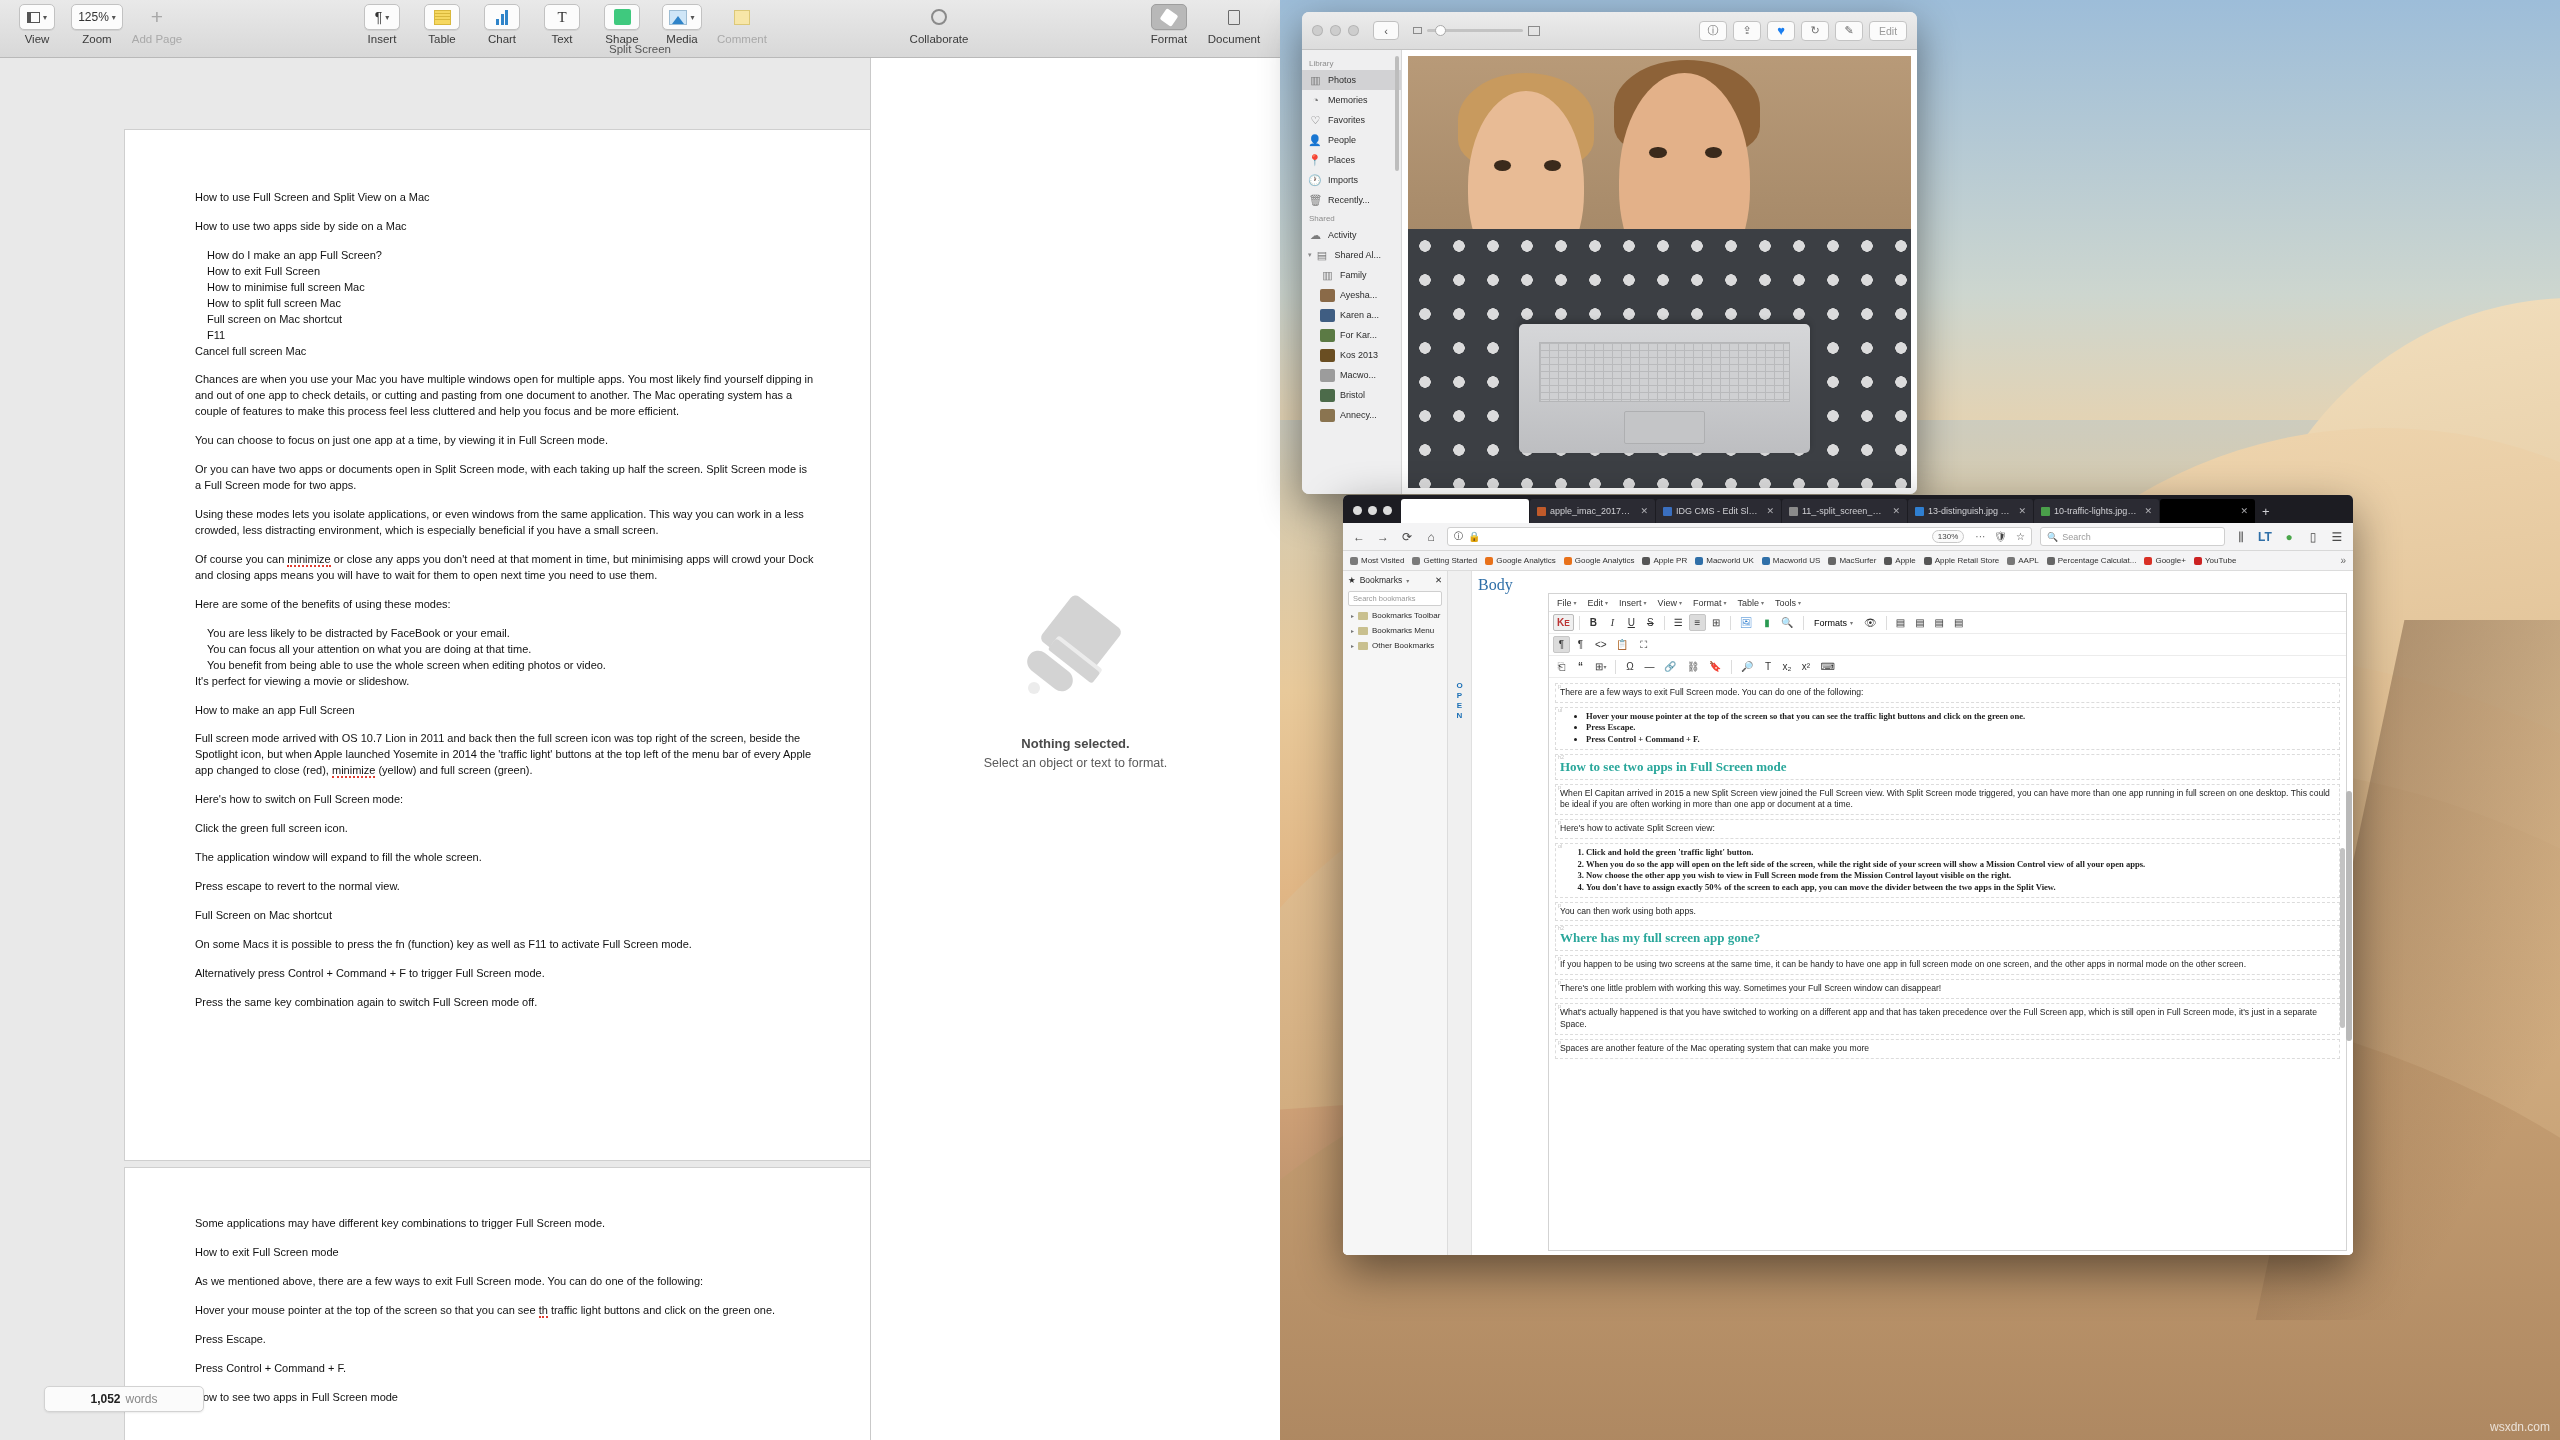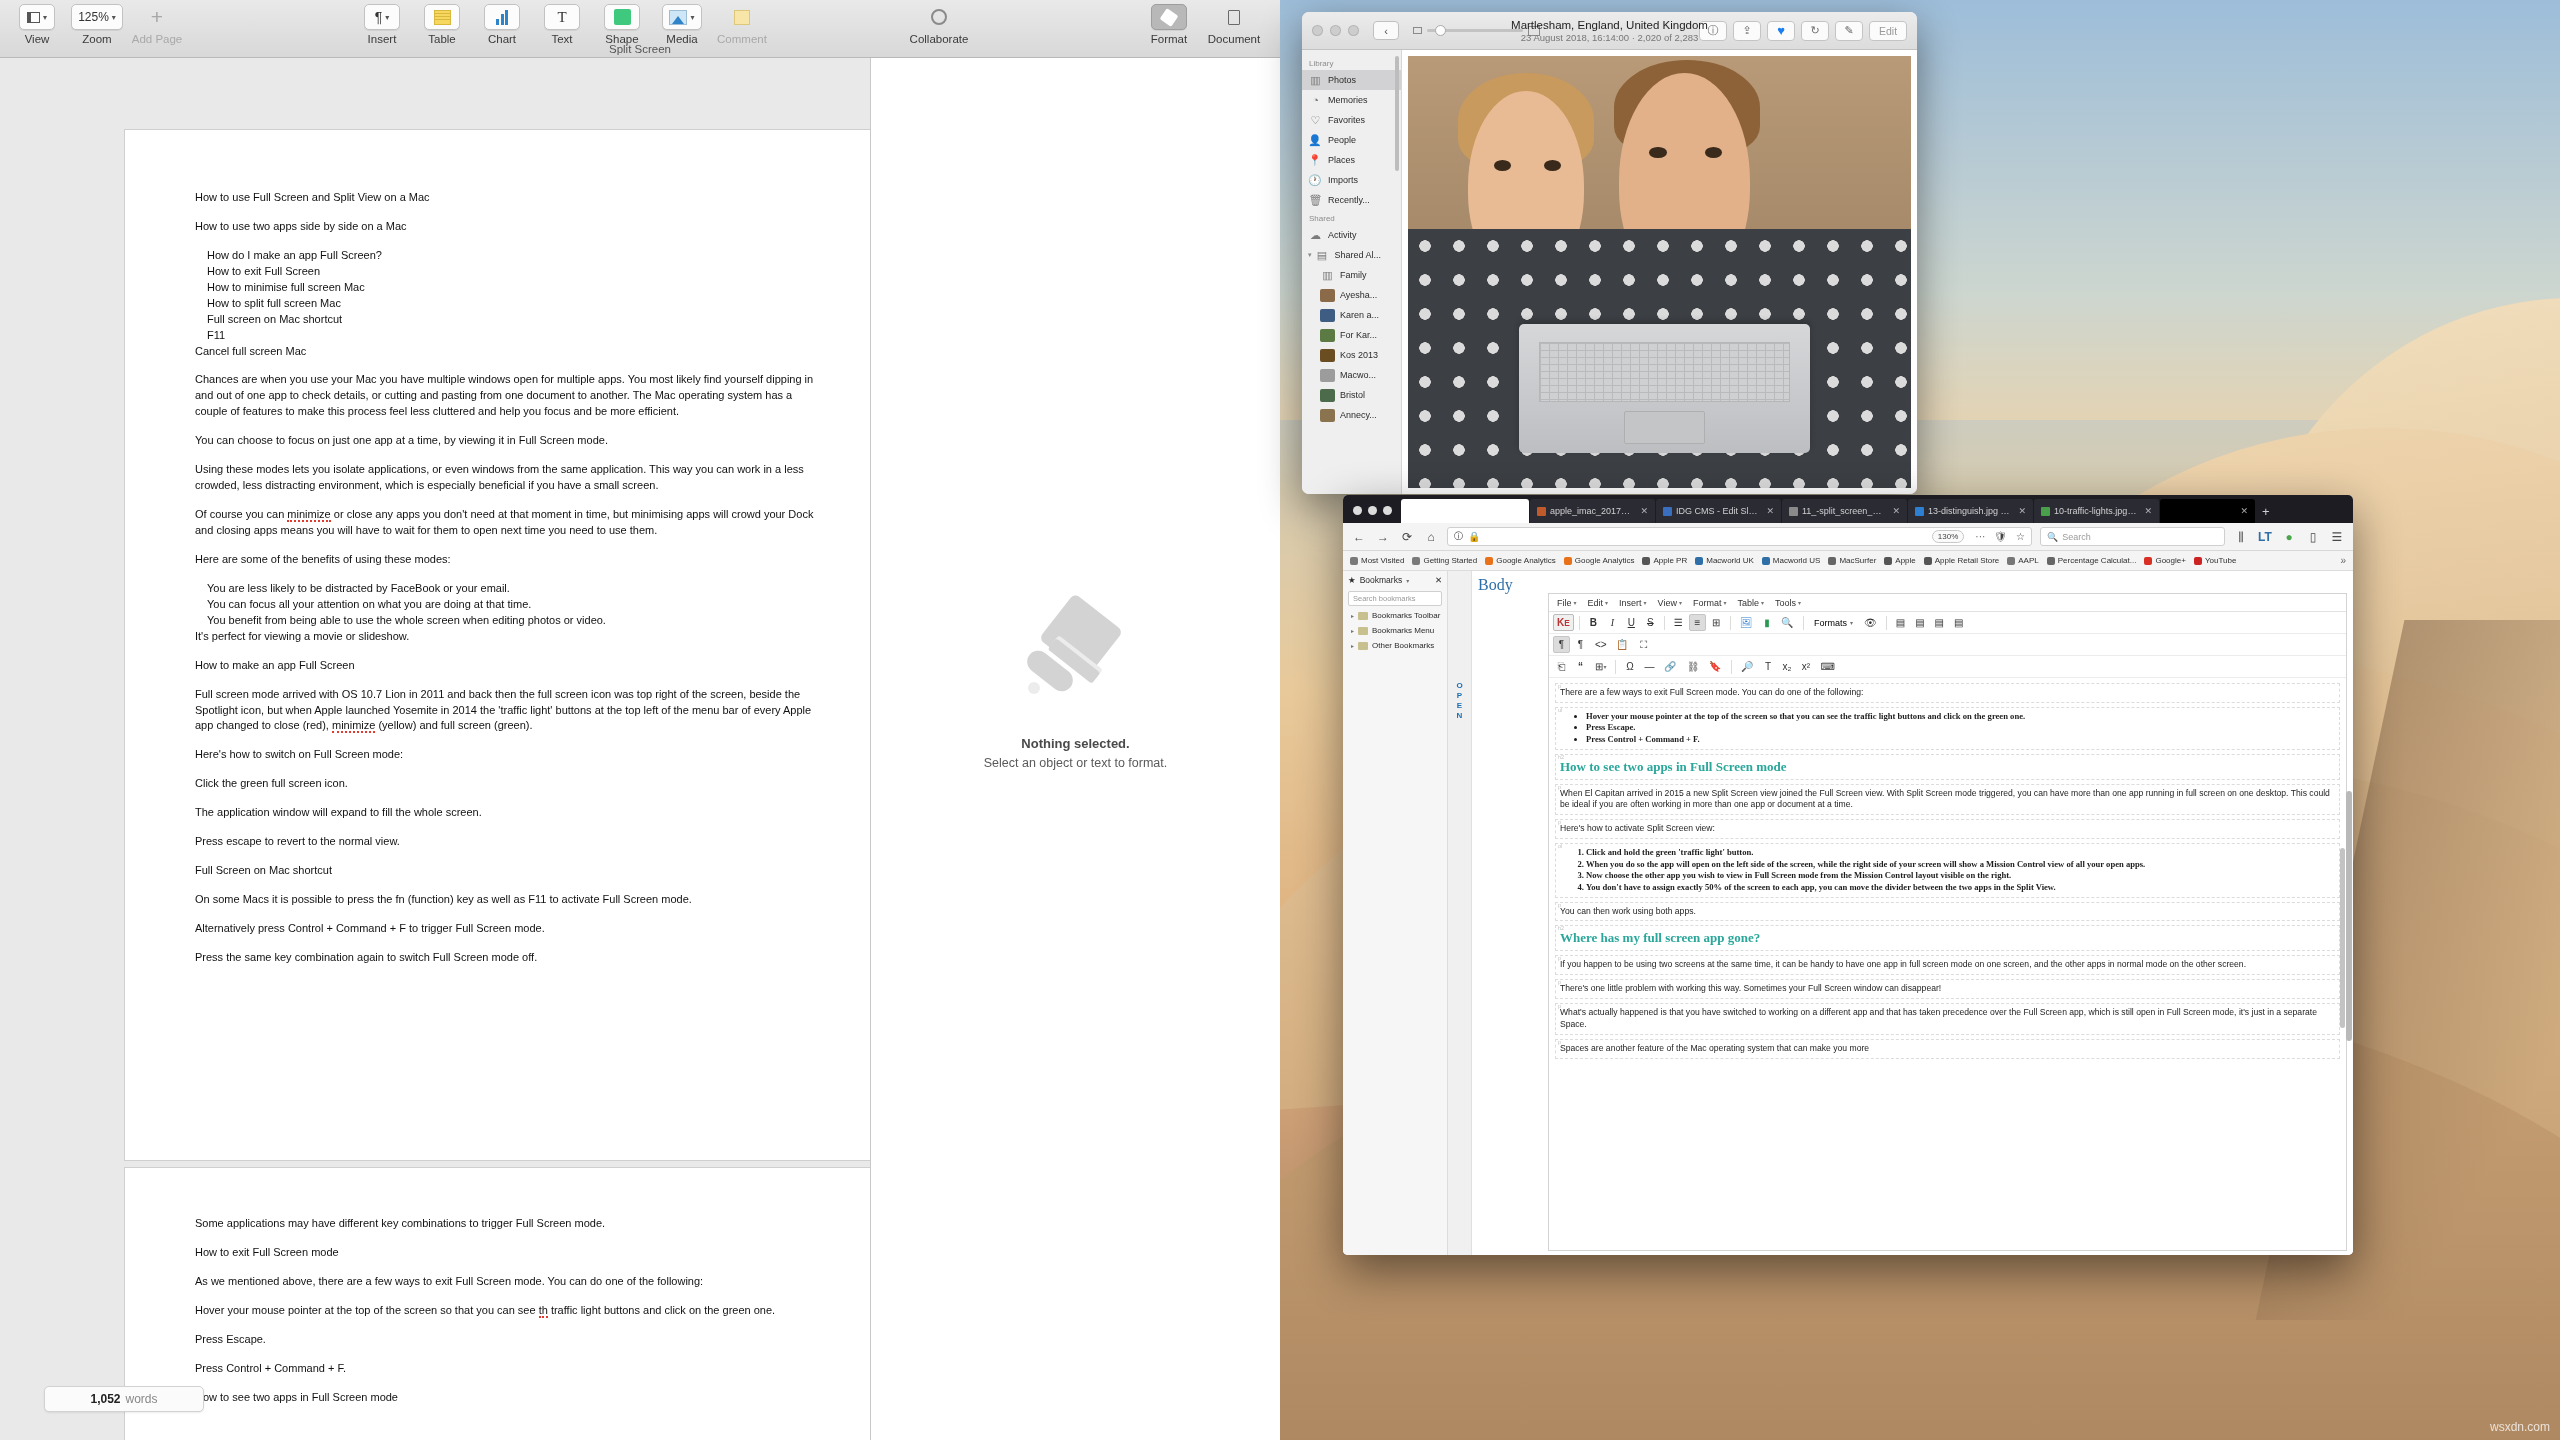--- a/index.html
+++ b/index.html
@@ -379,20 +379,21 @@
             <p>How to use two apps side by side on a Mac</p>
             <p class="tight">How do I make an app Full Screen?</p>
             <p class="tight">How to exit Full Screen</p>
             <p class="tight">How to minimise full screen Mac</p>
             <p class="tight">How to split full screen Mac</p>
             <p class="tight">Full screen on Mac shortcut</p>
             <p class="tight">F11</p>
             <p>Cancel full screen Mac</p>
             <p>Chances are when you use your Mac you have multiple windows open for multiple apps. You most likely find yourself dipping in and out of one app to check details, or cutting and pasting from one document to another. The Mac operating system has a couple of features to make this process feel less cluttered and help you focus and be more efficient.</p>
             <p>You can choose to focus on just one app at a time, by viewing it in Full Screen mode.</p>
+            <p>Or you can have two apps or documents open in Split Screen mode, with each taking up half the screen. Split Screen mode is a Full Screen mode for two apps.</p>
             <p>Using these modes lets you isolate applications, or even windows from the same application. This way you can work in a less crowded, less distracting environment, which is especially beneficial if you have a small screen.</p>
             <p>Of course you can <span class="misspell">minimize</span> or close any apps you don't need at that moment in time, but minimising apps will crowd your Dock and closing apps means you will have to wait for them to open next time you need to use them.</p>
             <p>Here are some of the benefits of using these modes:</p>
             <p class="tight">You are less likely to be distracted by FaceBook or your email.</p>
             <p class="tight">You can focus all your attention on what you are doing at that time.</p>
             <p class="tight">You benefit from being able to use the whole screen when editing photos or video.</p>
             <p>It's perfect for viewing a movie or slideshow.</p>
             <p><b>How to make an app Full Screen</b></p>
             <p>Full screen mode arrived with OS 10.7 Lion in 2011 and back then the full screen icon was top right of the screen, beside the Spotlight icon, but when Apple launched Yosemite in 2014 the 'traffic light' buttons at the top left of the menu bar of every Apple app changed to close (red), <span class="misspell">minimize</span> (yellow) and full screen (green).</p>
             <p>Here's how to switch on Full Screen mode:</p>
@@ -446,24 +447,20 @@
       <div class="tl"></div>
       <div class="tl"></div>
     </div>
     <div class="nav-back">‹</div>
     <div class="zoom-slider">
       <div class="zs-small"></div>
       <div class="zs-track">
           <div class="zs-knob"></div>
         </div>
       <div class="zs-big"></div>
-    </div>
-    <div id="photos-center">
-      <div id="ph-title">Martlesham, England, United Kingdom</div>
-      <div id="ph-sub">23 August 2018, 16:14:00  ·  2,020 of 2,283</div>
     </div>
     <div class="ph-right">
       <div class="ph-btn">ⓘ</div>
       <div class="ph-btn">⇪</div>
       <div class="ph-btn">
           <span class="heart">♥</span>
         </div>
       <div class="ph-btn">↻</div>
       <div class="ph-btn">✎</div>
       <div class="ph-btn edit">Edit</div>

